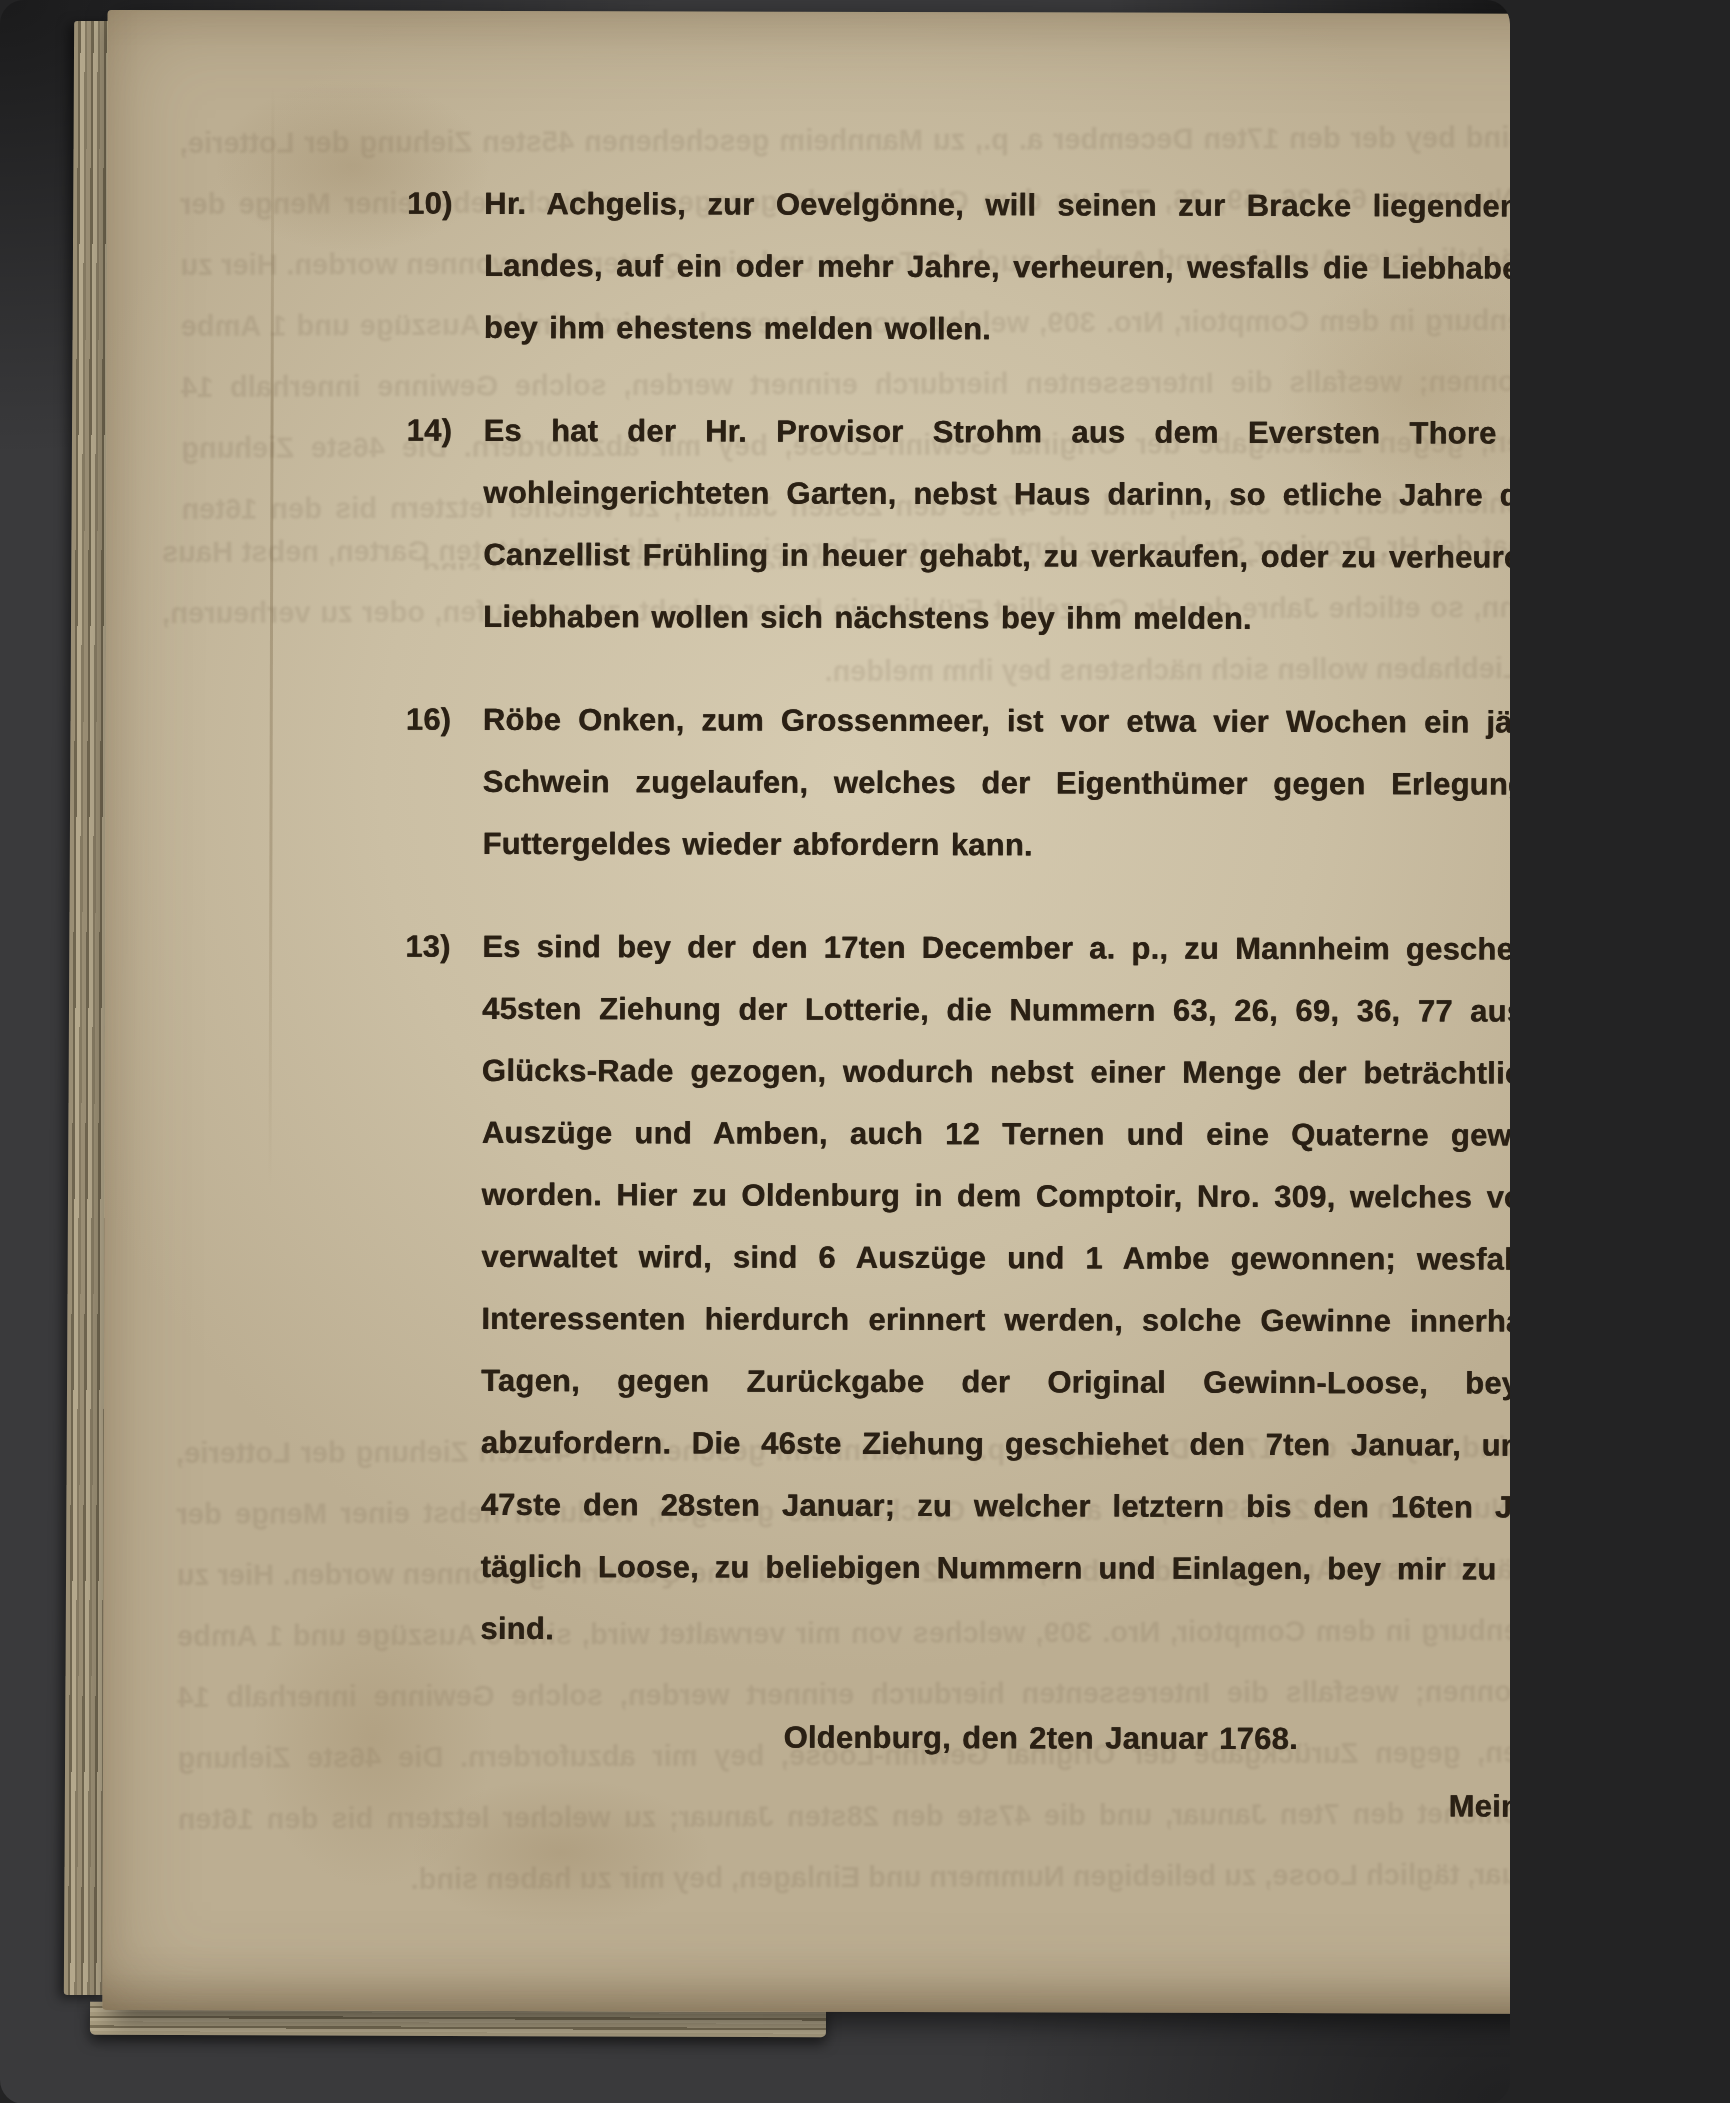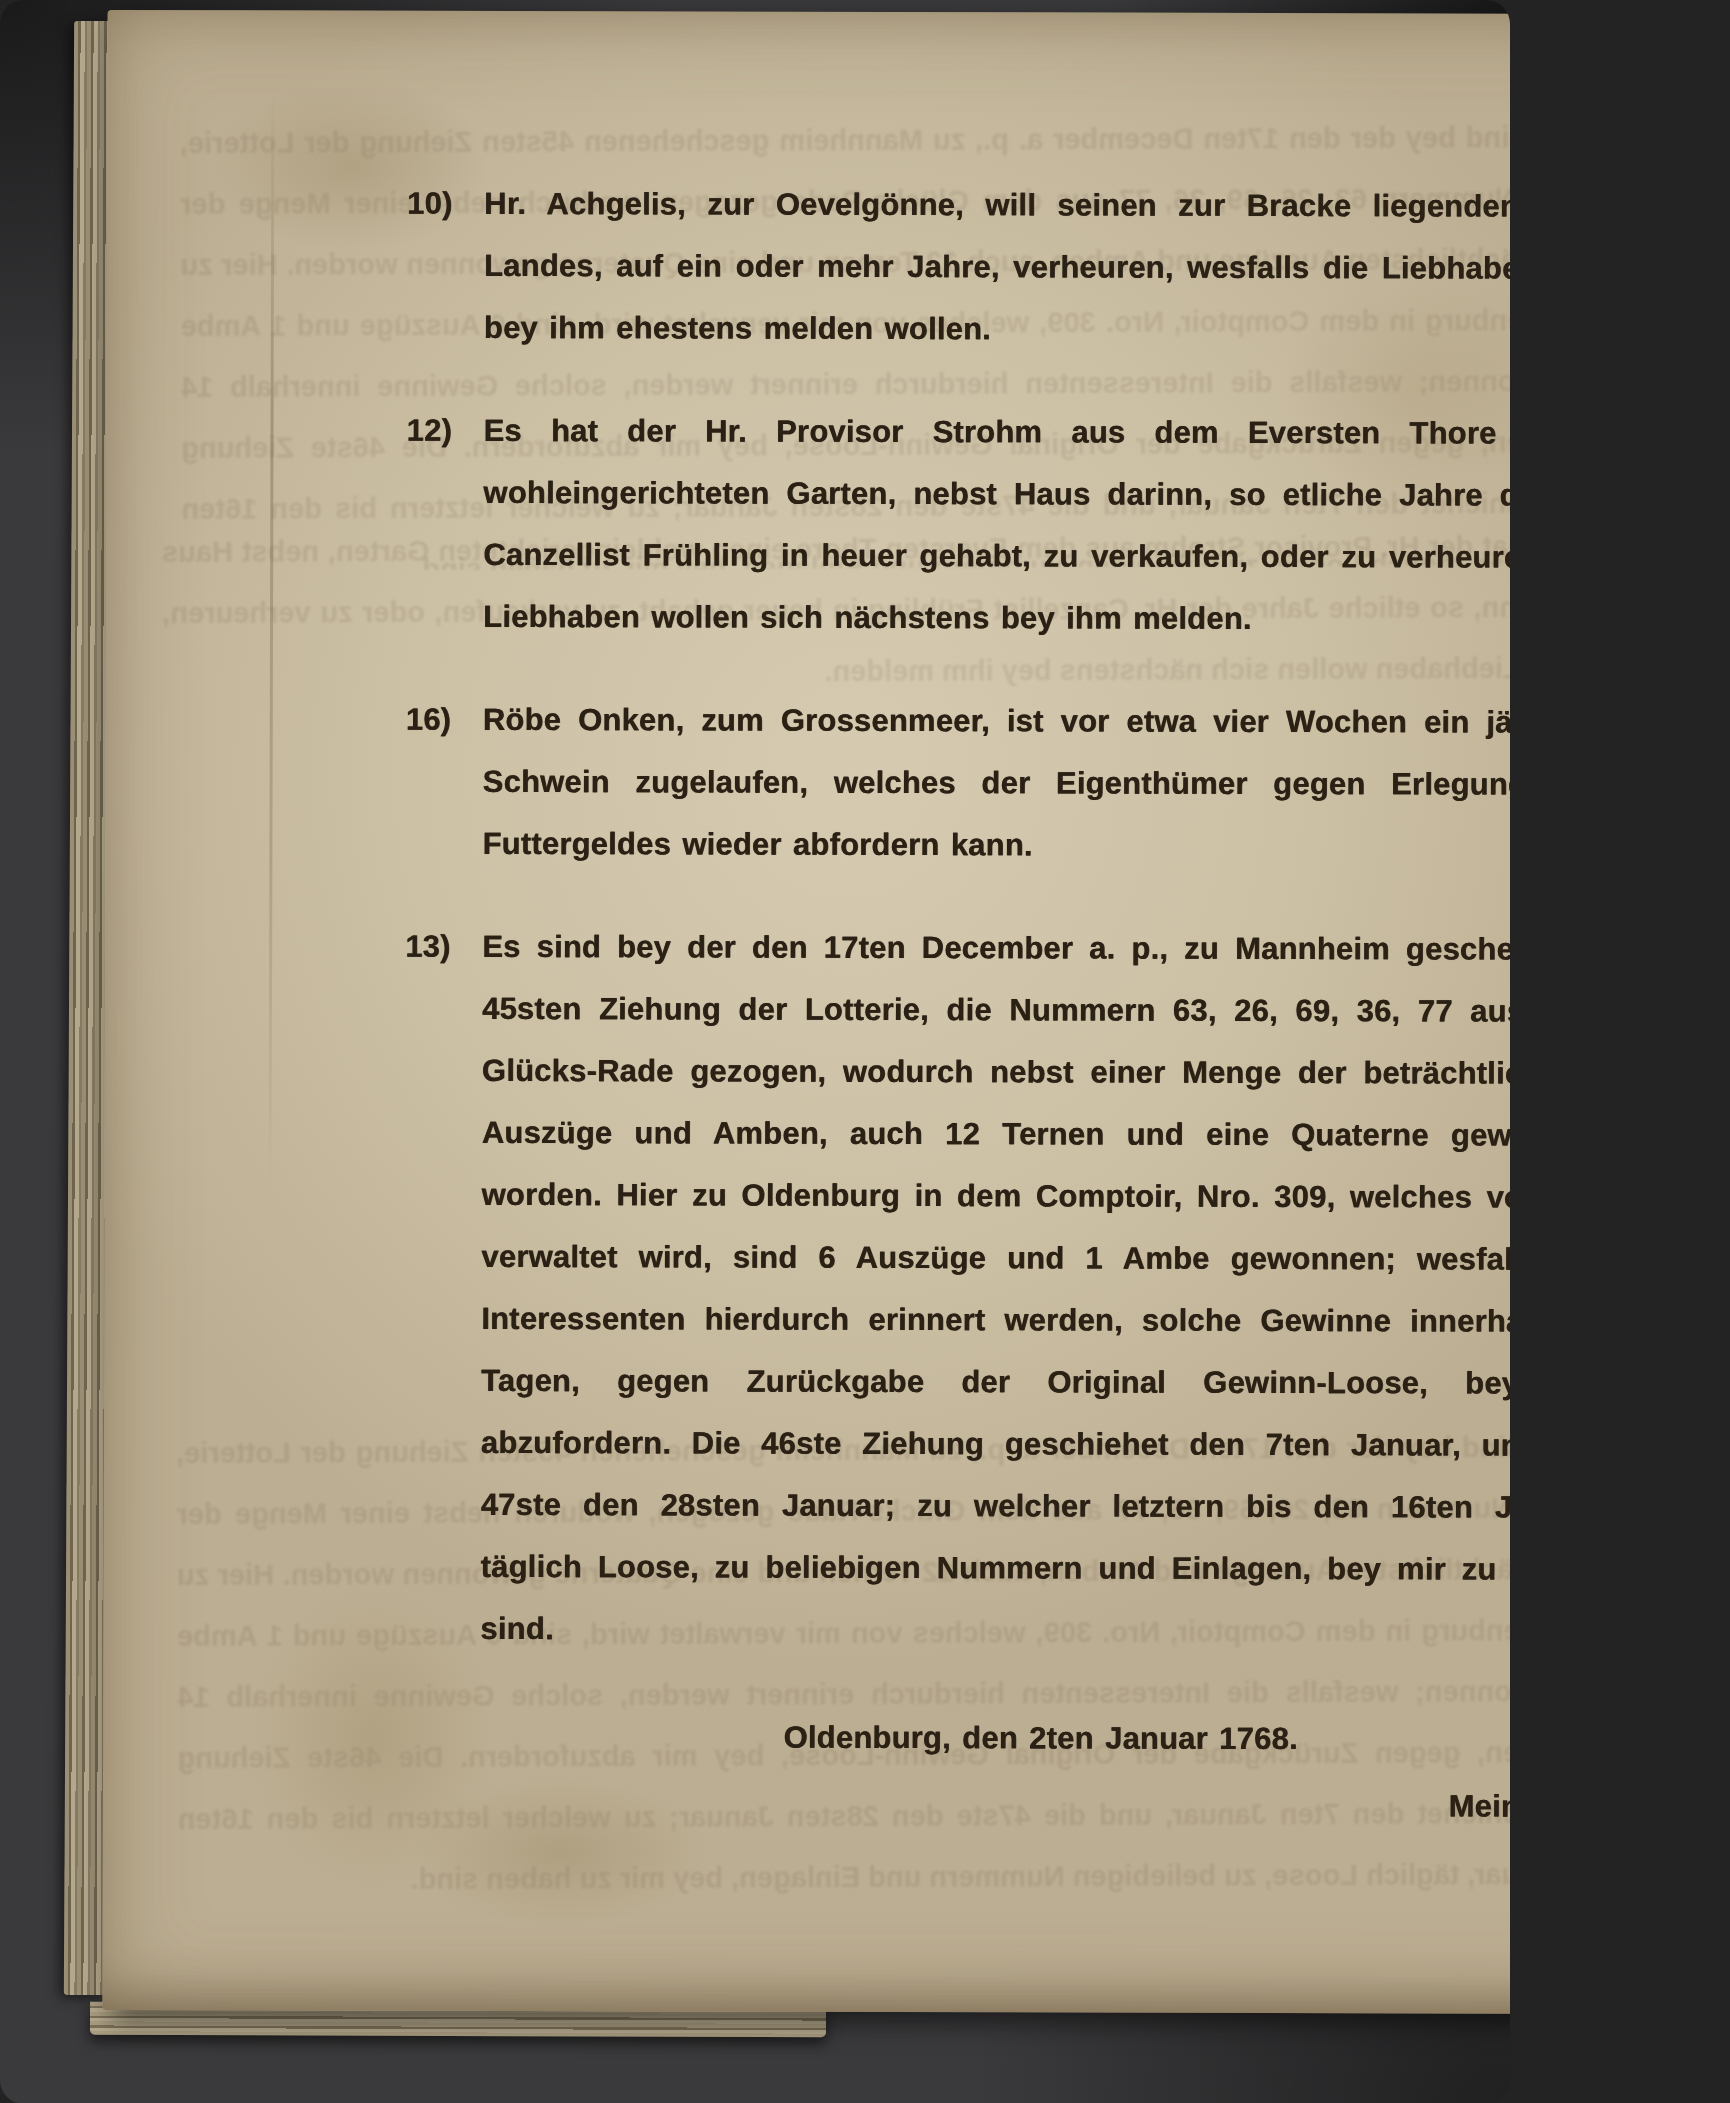--- a/index.html
+++ b/index.html
@@ -137,21 +137,21 @@
     <div class="crease"></div>
     <div class="stain a"></div>
     <div class="stain b"></div>
     <div class="stain c"></div>
     <div class="stain d"></div>
 
     <div class="content">
       <div id="items">
   <p class="item"><span class="num">10)</span><span class="txt">Hr. Achgelis, zur Oevelgönne, will seinen zur Bracke liegenden Ham Landes, auf ein oder mehr Jahre, verheuren, wesfalls die Liebhaber sich bey ihm ehestens melden wollen.</span></p>
 
-  <p class="item"><span class="num">12)</span><span class="txt">Es hat der Hr. Provisor Strohm aus dem Eversten Thore einen wohleingerichteten Garten, nebst Haus darinn, so etliche Jahre der Hr. Canzellist Frühling in heuer gehabt, zu verkaufen, oder zu verheuren, die Liebhaben wollen sich nächstens bey ihm melden.</span></p>
+  <p class="item"><span class="num">14)</span><span class="txt">Es hat der Hr. Provisor Strohm aus dem Eversten Thore einen wohleingerichteten Garten, nebst Haus darinn, so etliche Jahre der Hr. Canzellist Frühling in heuer gehabt, zu verkaufen, oder zu verheuren, die Liebhaben wollen sich nächstens bey ihm melden.</span></p>
 
   <p class="item"><span class="num">16)</span><span class="txt">Röbe Onken, zum Grossenmeer, ist vor etwa vier Wochen ein jähriges Schwein zugelaufen, welches der Eigenthümer gegen Erlegung des Futtergeldes wieder abfordern kann.</span></p>
 
   <p class="item"><span class="num">13)</span><span class="txt">Es sind bey der den 17ten December a. p., zu Mannheim geschehenen 45sten Ziehung der Lotterie, die Nummern 63, 26, 69, 36, 77 aus dem Glücks-Rade gezogen, wodurch nebst einer Menge der beträchtlichsten Auszüge und Amben, auch 12 Ternen und eine Quaterne gewonnen worden. Hier zu Oldenburg in dem Comptoir, Nro. 309, welches von mir verwaltet wird, sind 6 Auszüge und 1 Ambe gewonnen; wesfalls die Interessenten hierdurch erinnert werden, solche Gewinne innerhalb 14 Tagen, gegen Zurückgabe der Original Gewinn-Loose, bey mir abzufordern. Die 46ste Ziehung geschiehet den 7ten Januar, und die 47ste den 28sten Januar; zu welcher letztern bis den 16ten Januar, täglich Loose, zu beliebigen Nummern und Einlagen, bey mir zu haben sind.</span></p>
 </div>
       <div class="dateline">Oldenburg, den 2ten Januar 1768.</div>
       <div class="signature">Meiners.</div>
     </div>
   </div>
 

